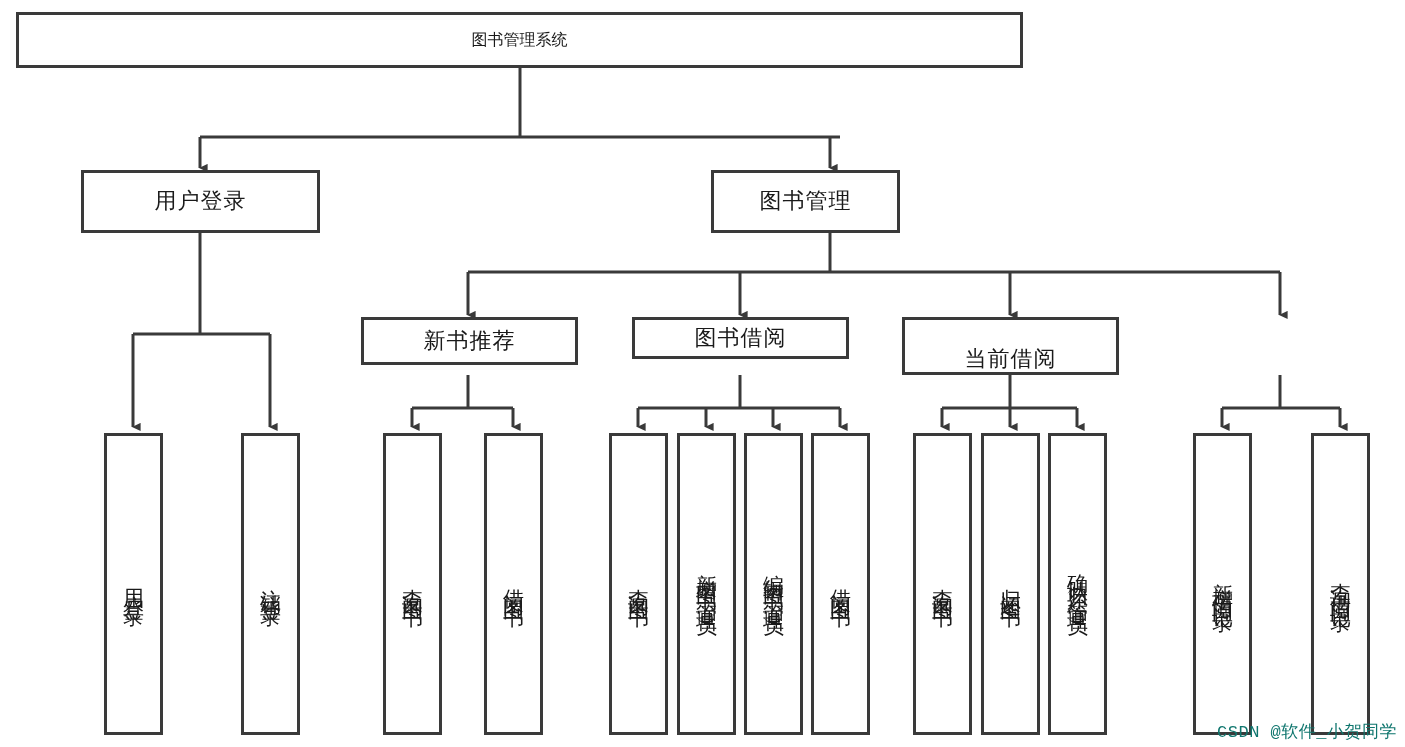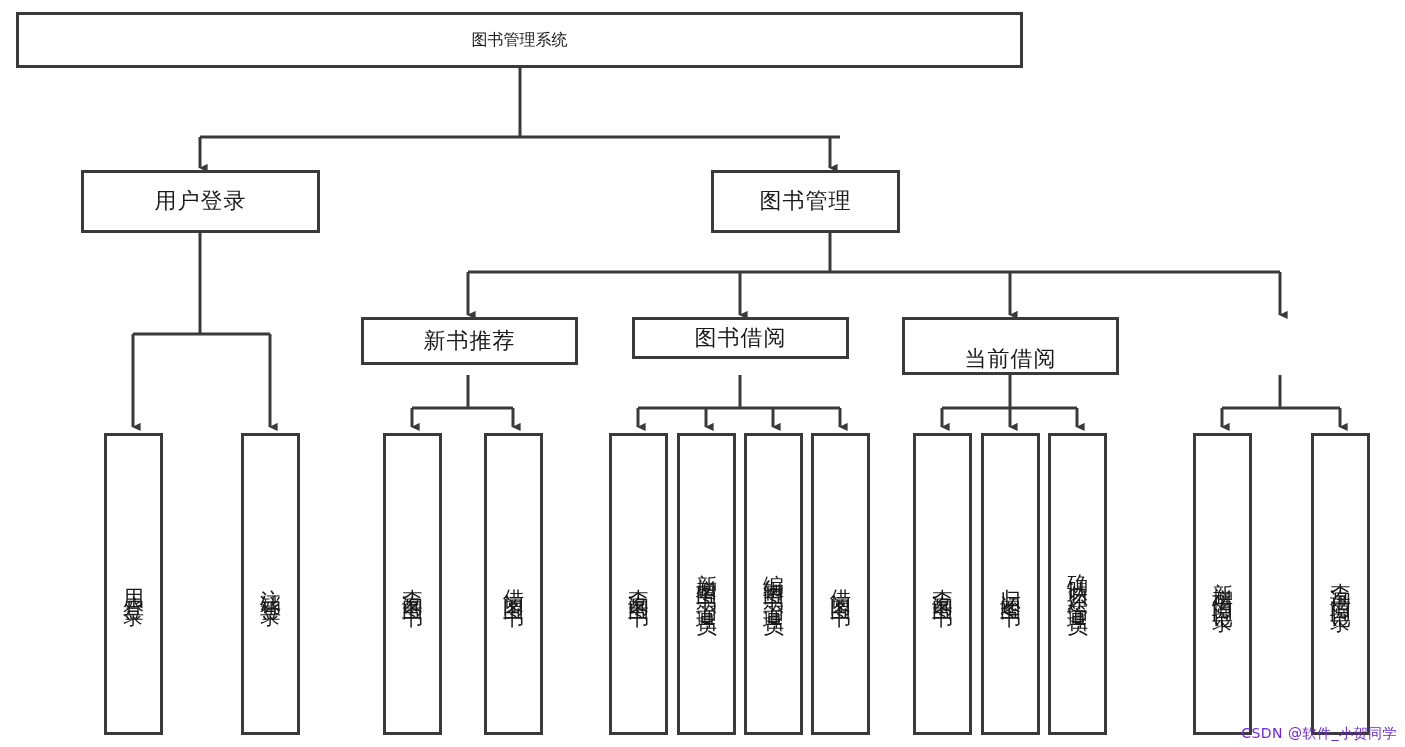--- a/index.html
+++ b/index.html
@@ -55,24 +55,25 @@
     text-orientation: upright;
     letter-spacing: 6px;
     line-height: 1.05;
     white-space: nowrap;
     text-align: center;
   }
   .watermark {
     position: absolute;
     right: 8px;
     bottom: 4px;
-    font-size: 14px;
-    color: #6d28d9;
+    font-size: 17px;
+    color: #0f766e;
     letter-spacing: 0.5px;
     user-select: none;
+    font-family: Liberation Mono, monospace;
   }
 </style>
 </head>
 <body>
 
 <div id="diagram-root">
 
   <svg class="edges" viewBox="0 0 1405 747">
     <defs>
       <marker id="arrow" markerWidth="9" markerHeight="9" refX="4.5" refY="7.6" orient="auto" markerUnits="userSpaceOnUse">

